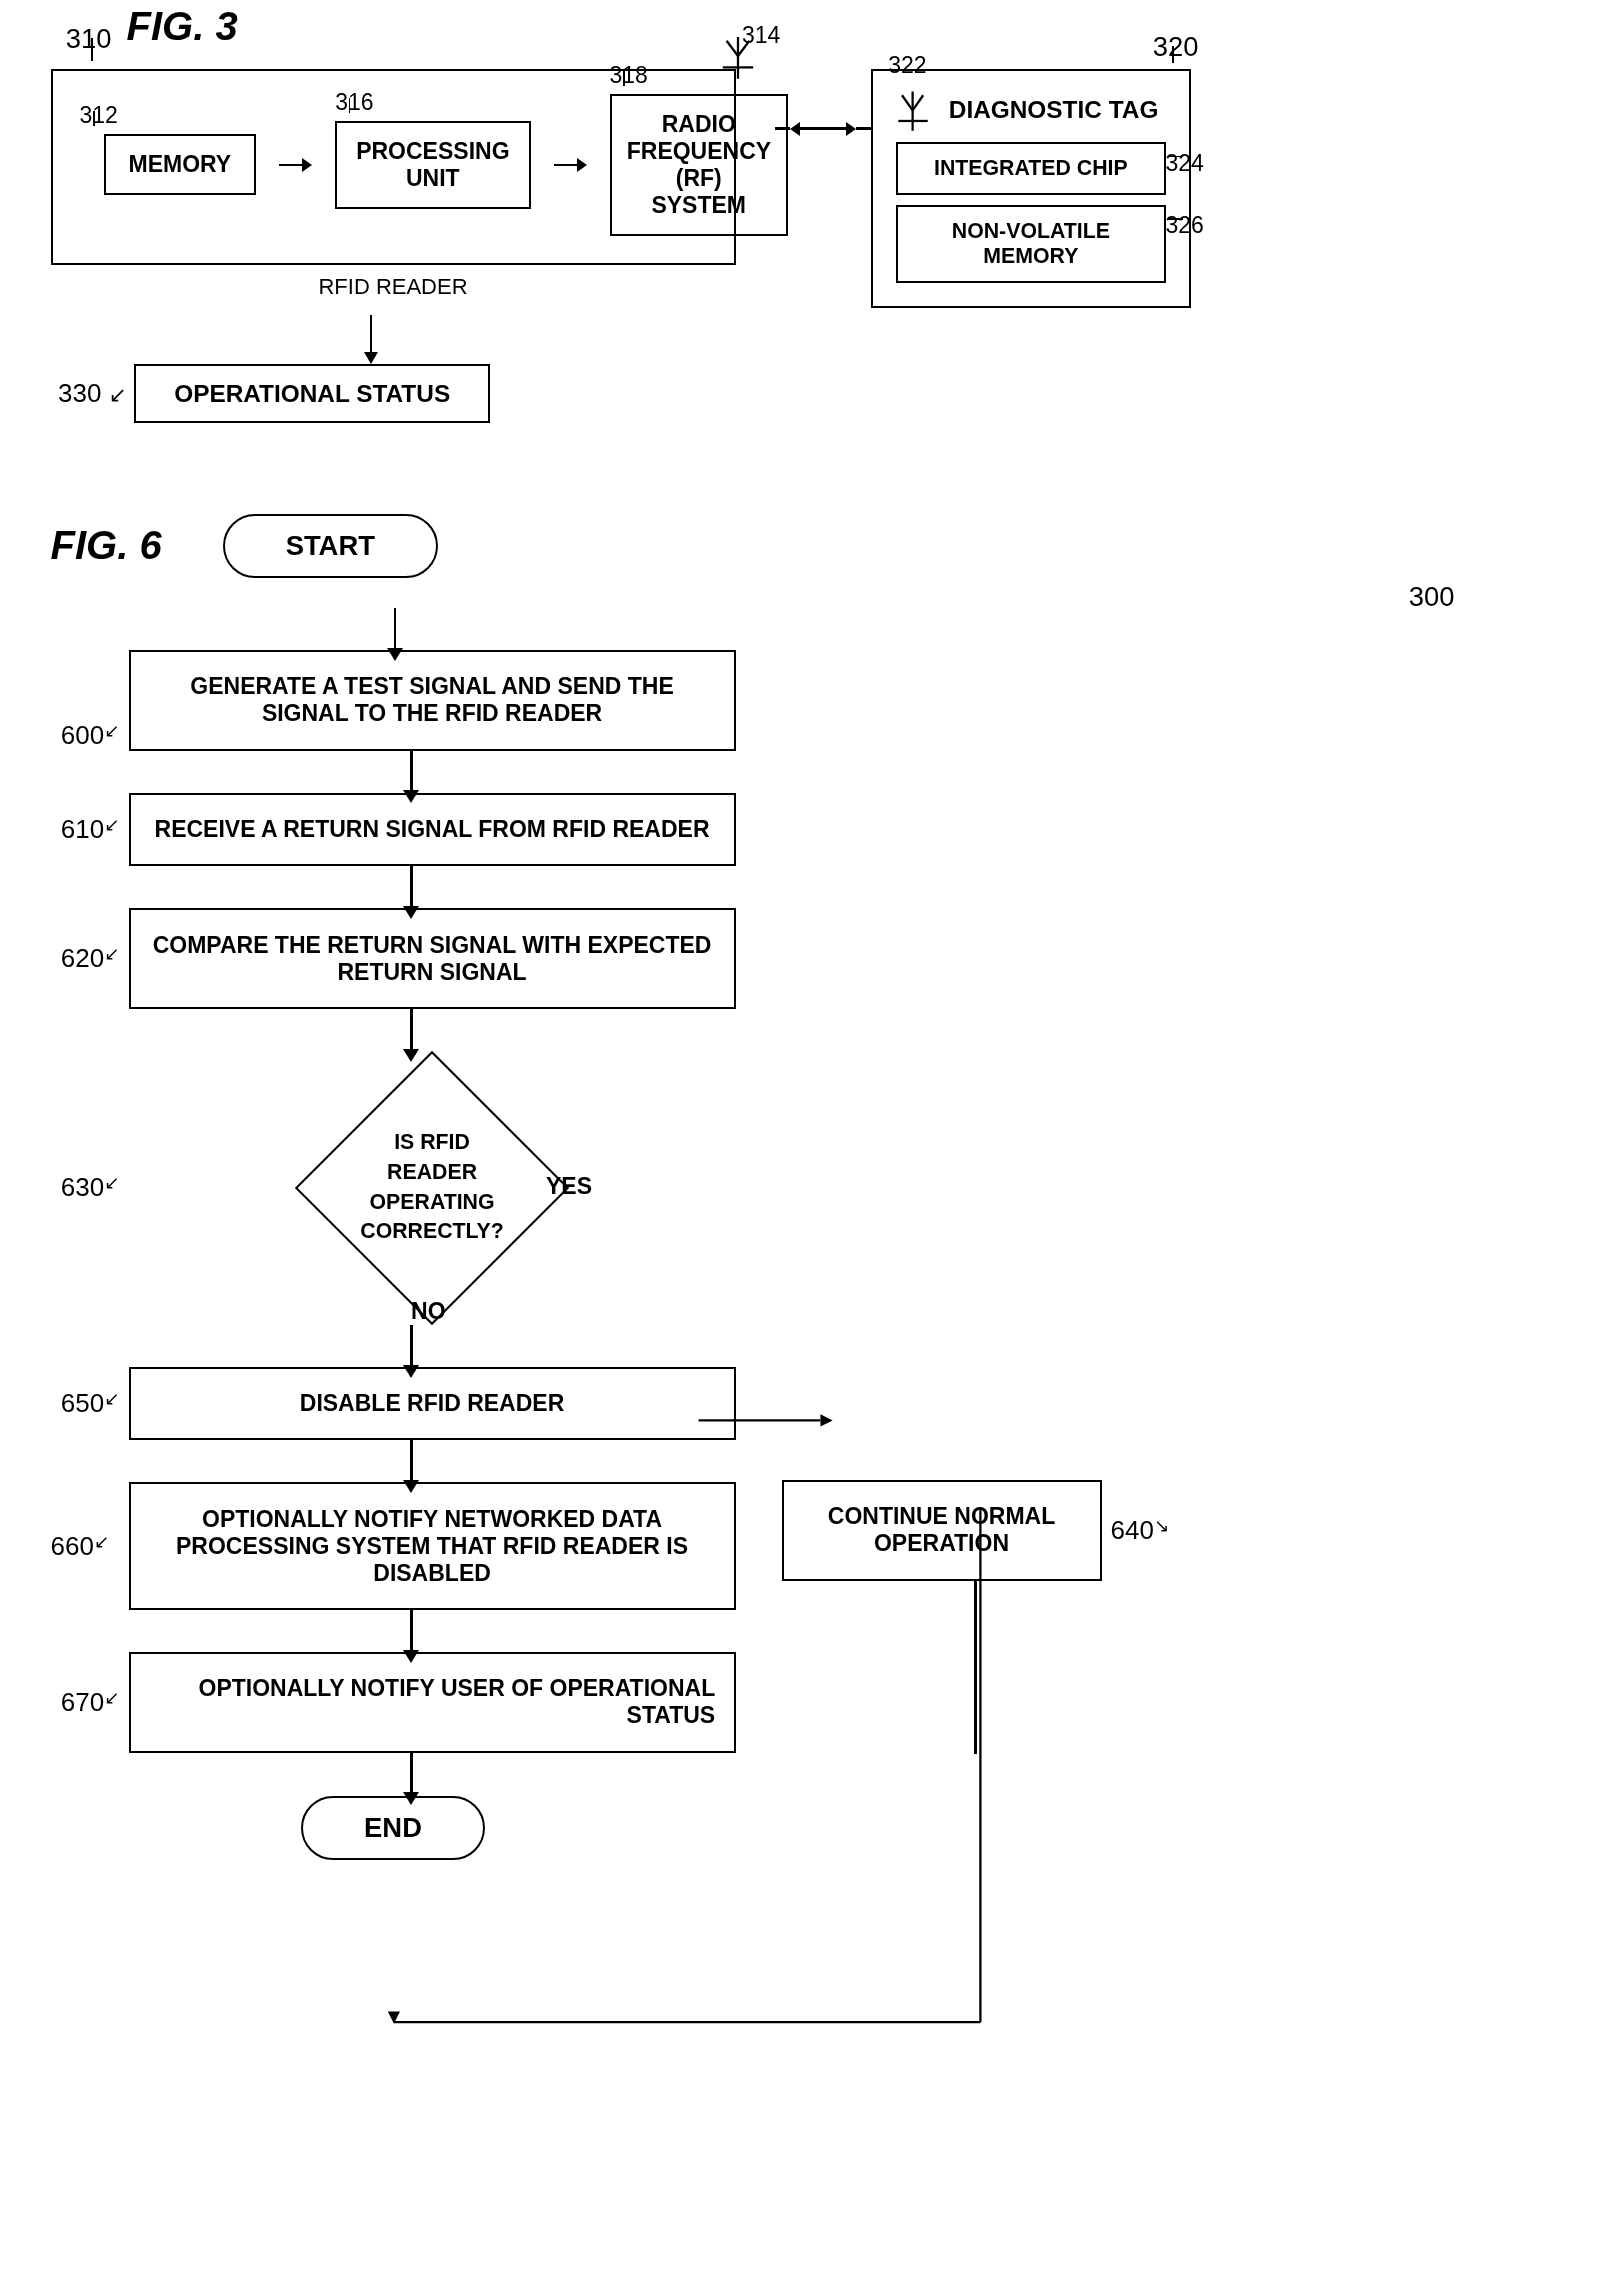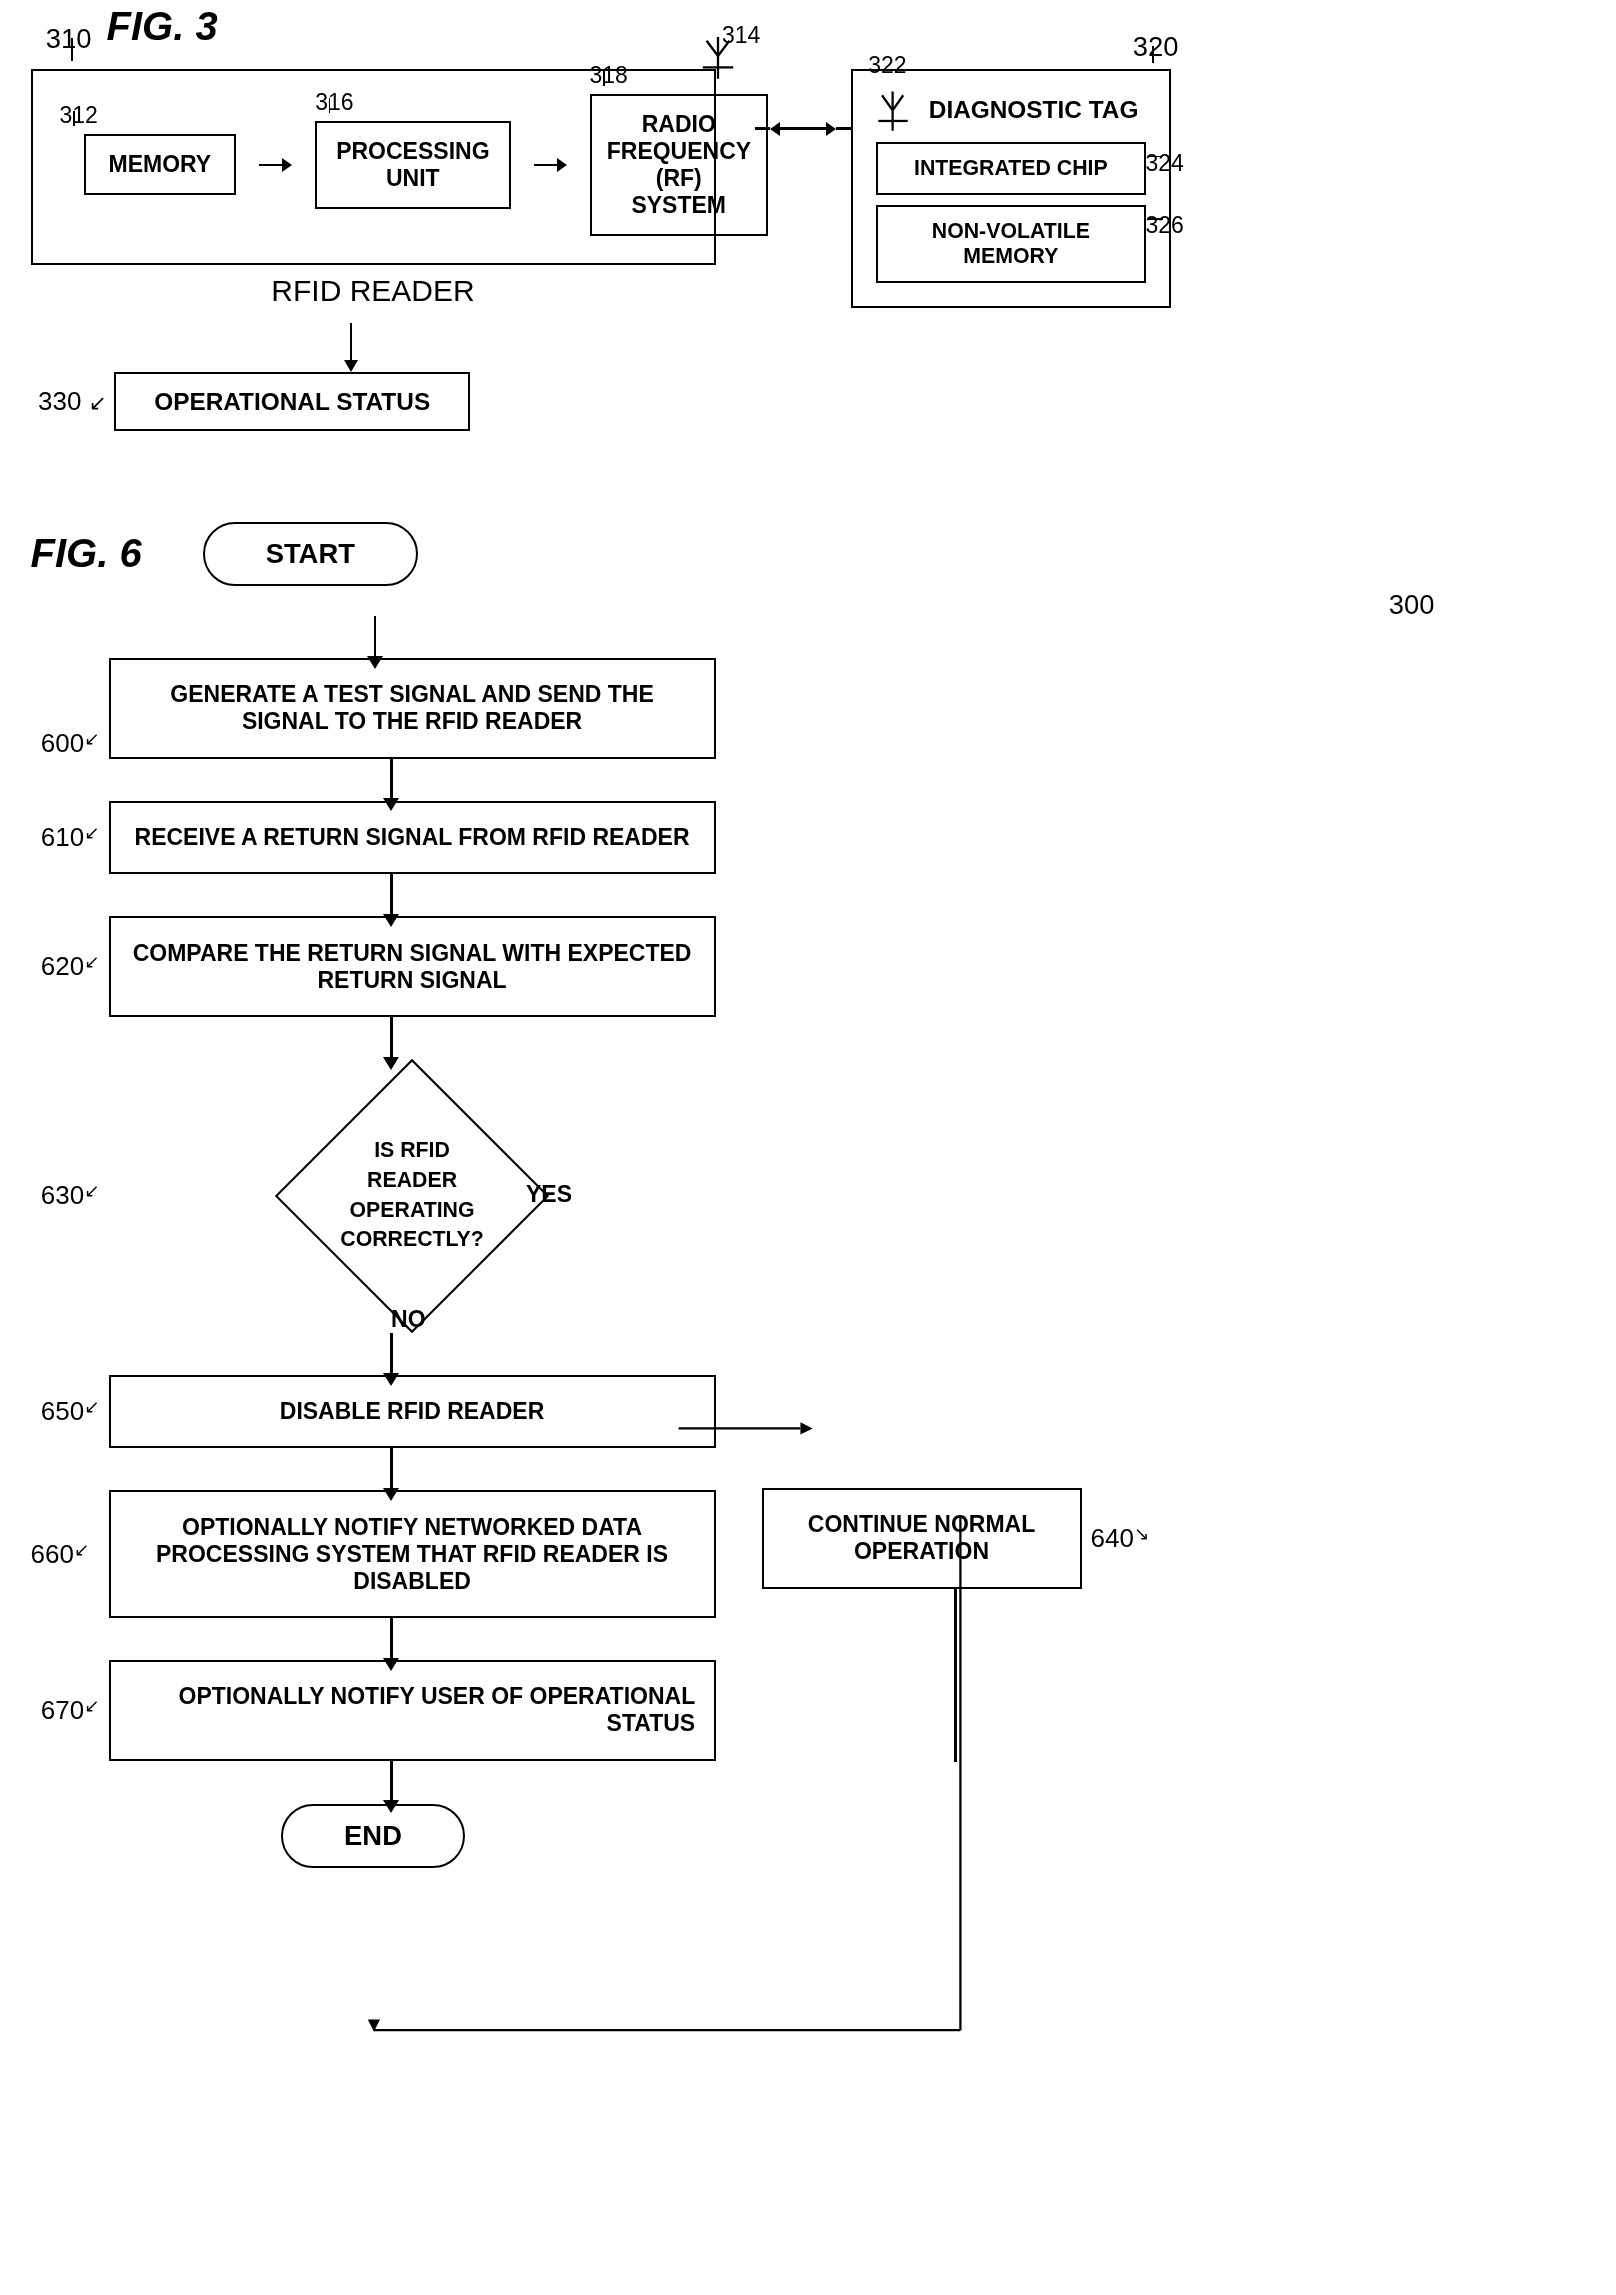--- a/index.html
+++ b/index.html
@@ -8,20 +8,21 @@
       font-family: Arial, sans-serif;
       width: 1617px;
       min-height: 2295px;
       position: relative;
       padding: 30.5px;
     }
 
     .page-container {
       width: 100%;
       position: relative;
+      margin-left: 20px;
     }
 
     
     .fig3-section {
       position: relative;
       margin-bottom: 46px;
     }
 
     
     .fig6-section {
@@ -85,21 +86,21 @@
                   <line x1="25" y1="30" x2="10" y2="10" stroke="#000" stroke-width="3"></line>
                   <line x1="25" y1="30" x2="40" y2="10" stroke="#000" stroke-width="3"></line>
                   <line x1="25" y1="30" x2="25" y2="5" stroke="#000" stroke-width="3"></line>
                 </svg>
               </div>
               <div style="border:2.3px solid #000; padding:15.2px 15.2px; font-size:23px; font-weight:bold; text-align:center; min-width:152px;">RADIO FREQUENCY (RF) SYSTEM</div>
             </div>
           </div>
         </div>
 
-        <div style="text-align:center; font-size:30px; margin-top:9.1px; width:685px;">RFID READER</div>
+        <div style="text-align:center; font-size:22px; margin-top:9.1px; width:685px;">RFID READER</div>
 
         <div style="display:flex; align-items:center; margin-top:15.2px; margin-left:7.6px; gap:15.2px;">
 
           <div style="margin-left:312px; position:relative;">
             <div style="width:2.3px; height:38px; background:#000; margin:0 auto;"></div>
             <div style="position:absolute; bottom:-10.7px; left:50%; transform:translateX(-50%); border-left:7.6px solid transparent; border-right:7.6px solid transparent; border-top:12.2px solid #000;"></div>
           </div>
         </div>
 
         <div style="display:flex; align-items:center; margin-top:10.7px; margin-left:7.6px;">

